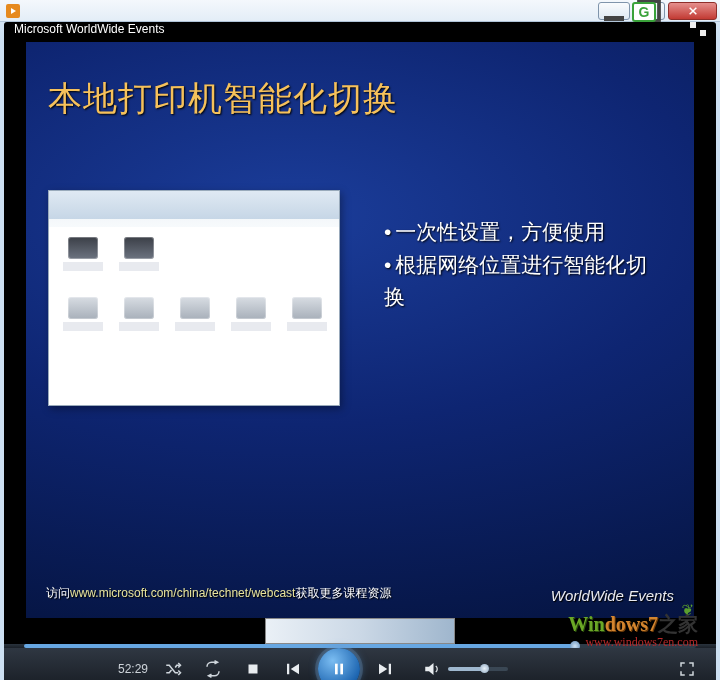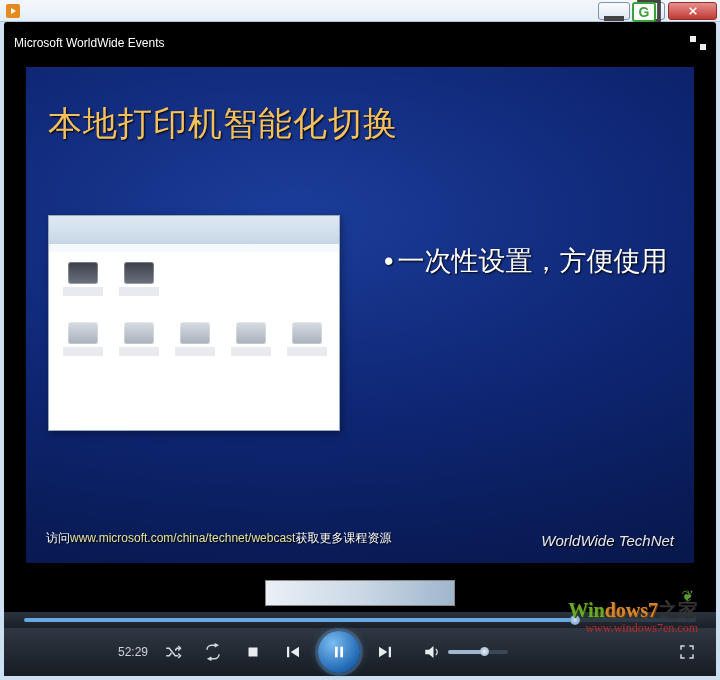--- a/index.html
+++ b/index.html
@@ -7,39 +7,39 @@
   .window { width: 720px; height: 680px; background: linear-gradient(#dbe9f7,#cde0f2 40px,#cde0f2); border: 0 solid #8fa8c2; position: relative; }
   .titlebar { height: 22px; display: flex; align-items: center; justify-content: flex-end; padding: 1px 3px; background: linear-gradient(#f4f8fc,#e3edf7); border-bottom: 1px solid #b0c4d8; gap: 3px; }
   .win-btn { width: 32px; height: 18px; border: 1px solid #7f94ab; border-radius: 3px; display: flex; align-items: center; justify-content: center; font-size: 10px; background: linear-gradient(#f9fbfd,#dfe9f3); color: #444; }
   .win-btn.max { width: 32px; }
   .win-btn.close { width: 49px; background: linear-gradient(#e58f8d,#c23a33); color: #fff; border-color: #8f2e2a; }
   .win-btn.close svg { width: 12px; height: 10px; }
   .g-badge { position: absolute; right: 64px; top: 2px; width: 24px; height: 20px; background: #fff; border: 2px solid #3aa23a; border-radius: 3px; display: flex; align-items: center; justify-content: center; color: #3aa23a; font-weight: bold; font-size: 14px; }
   .app-icon { position: absolute; left: 6px; top: 4px; width: 14px; height: 14px; background: #e68a1f; border-radius: 2px; display: flex; align-items: center; justify-content: center; }
   .app-icon::before { content: ""; border-left: 5px solid #fff; border-top: 3px solid transparent; border-bottom: 3px solid transparent; }
   .player-body { position: absolute; top: 22px; left: 4px; right: 4px; bottom: 4px; background: #000; border-radius: 3px; display: flex; flex-direction: column; }
-  .header-bar { height: 28px; display: flex; align-items: flex-end; padding: 0 10px; color: #fff; font-size: 12px; justify-content: space-between; }
+  .header-bar { height: 28px; display: flex; align-items: flex-start; padding: 0 10px; color: #fff; font-size: 12px; justify-content: space-between; }
   .switch-icon { width: 16px; height: 14px; position: relative; }
   .switch-icon::before, .switch-icon::after { content: ""; position: absolute; width: 6px; height: 6px; background: #eee; }
   .switch-icon::before { left: 0; top: 0; }
   .switch-icon::after { right: 0; bottom: 0; }
   .video-stage { flex: 1; background: #000; display: flex; align-items: center; justify-content: center; padding: 6px 10px 0; }
-  .slide { width: 668px; height: 496px; background: radial-gradient(1200px 600px at 40% 30%, #1b3d9a 0%, #0e2572 35%, #061646 70%, #03082a 100%); position: relative; font-family: "Microsoft YaHei","SimHei",sans-serif; }
+  .slide { width: 668px; height: 576px; background: radial-gradient(1200px 600px at 40% 30%, #1b3d9a 0%, #0e2572 35%, #061646 70%, #03082a 100%); position: relative; font-family: "Microsoft YaHei","SimHei",sans-serif; }
   .slide-title { position: absolute; left: 22px; top: 34px; font-size: 34px; color: #f6c15b; text-shadow: 1px 1px 2px #000; letter-spacing: 1px; }
   .slide-img { position: absolute; left: 22px; top: 148px; width: 292px; height: 216px; background: linear-gradient(#e9eef4,#f7fafc 36px,#fff 36px,#fff); border: 1px solid #9ab; box-shadow: 2px 3px 8px rgba(0,0,0,.35); }
   .explorer-top { height: 28px; background: linear-gradient(#dfe9f3,#c6d6e6); }
   .explorer-body { position: relative; height: calc(100% - 28px); }
   .row { position: absolute; left: 14px; right: 14px; display: flex; gap: 16px; }
   .row.r1 { top: 18px; }
   .row.r2 { top: 78px; }
   .dev { width: 40px; display: flex; flex-direction: column; align-items: center; gap: 3px; }
   .dev .ico { width: 30px; height: 22px; background: linear-gradient(#3b3f47,#6c7380); border-radius: 3px; box-shadow: inset 0 0 0 1px rgba(255,255,255,.3); }
   .dev.printer .ico { background: linear-gradient(#d8dde3,#a8b0ba); }
   .dev .lbl { width: 40px; height: 9px; background: #e8eaef; }
-  .bullets { position: absolute; right: 26px; top: 174px; width: 284px; color: #fff; font-size: 27px; line-height: 1.55; text-shadow: 1px 1px 2px #000; }
+  .bullets { position: absolute; right: 26px; top: 174px; width: 284px; color: #fff; font-size: 21px; line-height: 1.55; text-shadow: 1px 1px 2px #000; }
   .bullets li { list-style: none; }
   .bullets li::before { content: "•"; margin-right: 4px; }
   .footer-line { position: absolute; left: 20px; bottom: 16px; font-size: 12px; color: #fff; text-shadow: 1px 1px 1px #000; }
   .footer-line .url { color: #e7e39b; text-align: center; }
   .brand { position: absolute; right: 20px; bottom: 14px; color: #e8e9ef; font-style: italic; font-size: 15px; text-shadow: 1px 1px 1px #000; }
   .brand .t { font-weight: normal; }
   .thumb-strip { height: 38px; background: #000; display: flex; align-items: center; justify-content: center; }
   .thumb { width: 190px; height: 26px; background: linear-gradient(90deg,#eaf0f6,#cbd8e6,#9fb6cd); border: 1px solid #888; }
   .seek-row { height: 16px; display: flex; align-items: center; padding: 0 20px; background: linear-gradient(#2a333d,#1a2028); }
   .seek { flex: 1; height: 4px; background: linear-gradient(90deg,#67a7e2 0%, #67a7e2 82%, #2e3b48 82%, #2e3b48 100%); border-radius: 2px; position: relative; }
@@ -130,27 +130,28 @@
               <div class="dev printer">
                   <div class="ico"></div>
                   <div class="lbl"></div>
                 </div>
             </div>
           </div>
         </div>
 
         <ul class="bullets">
           <li>一次性设置，方便使用</li>
+          <li>根据网络位置进行智能化切换</li>
         </ul>
 
         <div class="footer-line">
           <span>访问</span><span class="url">www.microsoft.com/china/technet/webcast</span><span>获取更多课程资源</span>
         </div>
         <div class="brand">
-          <i>WorldWide</i> <span class="t">TechNet</span>
+          <i>WorldWide</i> <span class="t">Events</span>
         </div>
       </div>
     </div>
 
     <div class="thumb-strip">
       <div class="thumb"></div>
     </div>
 
     <div class="seek-row">
       <div class="seek">

